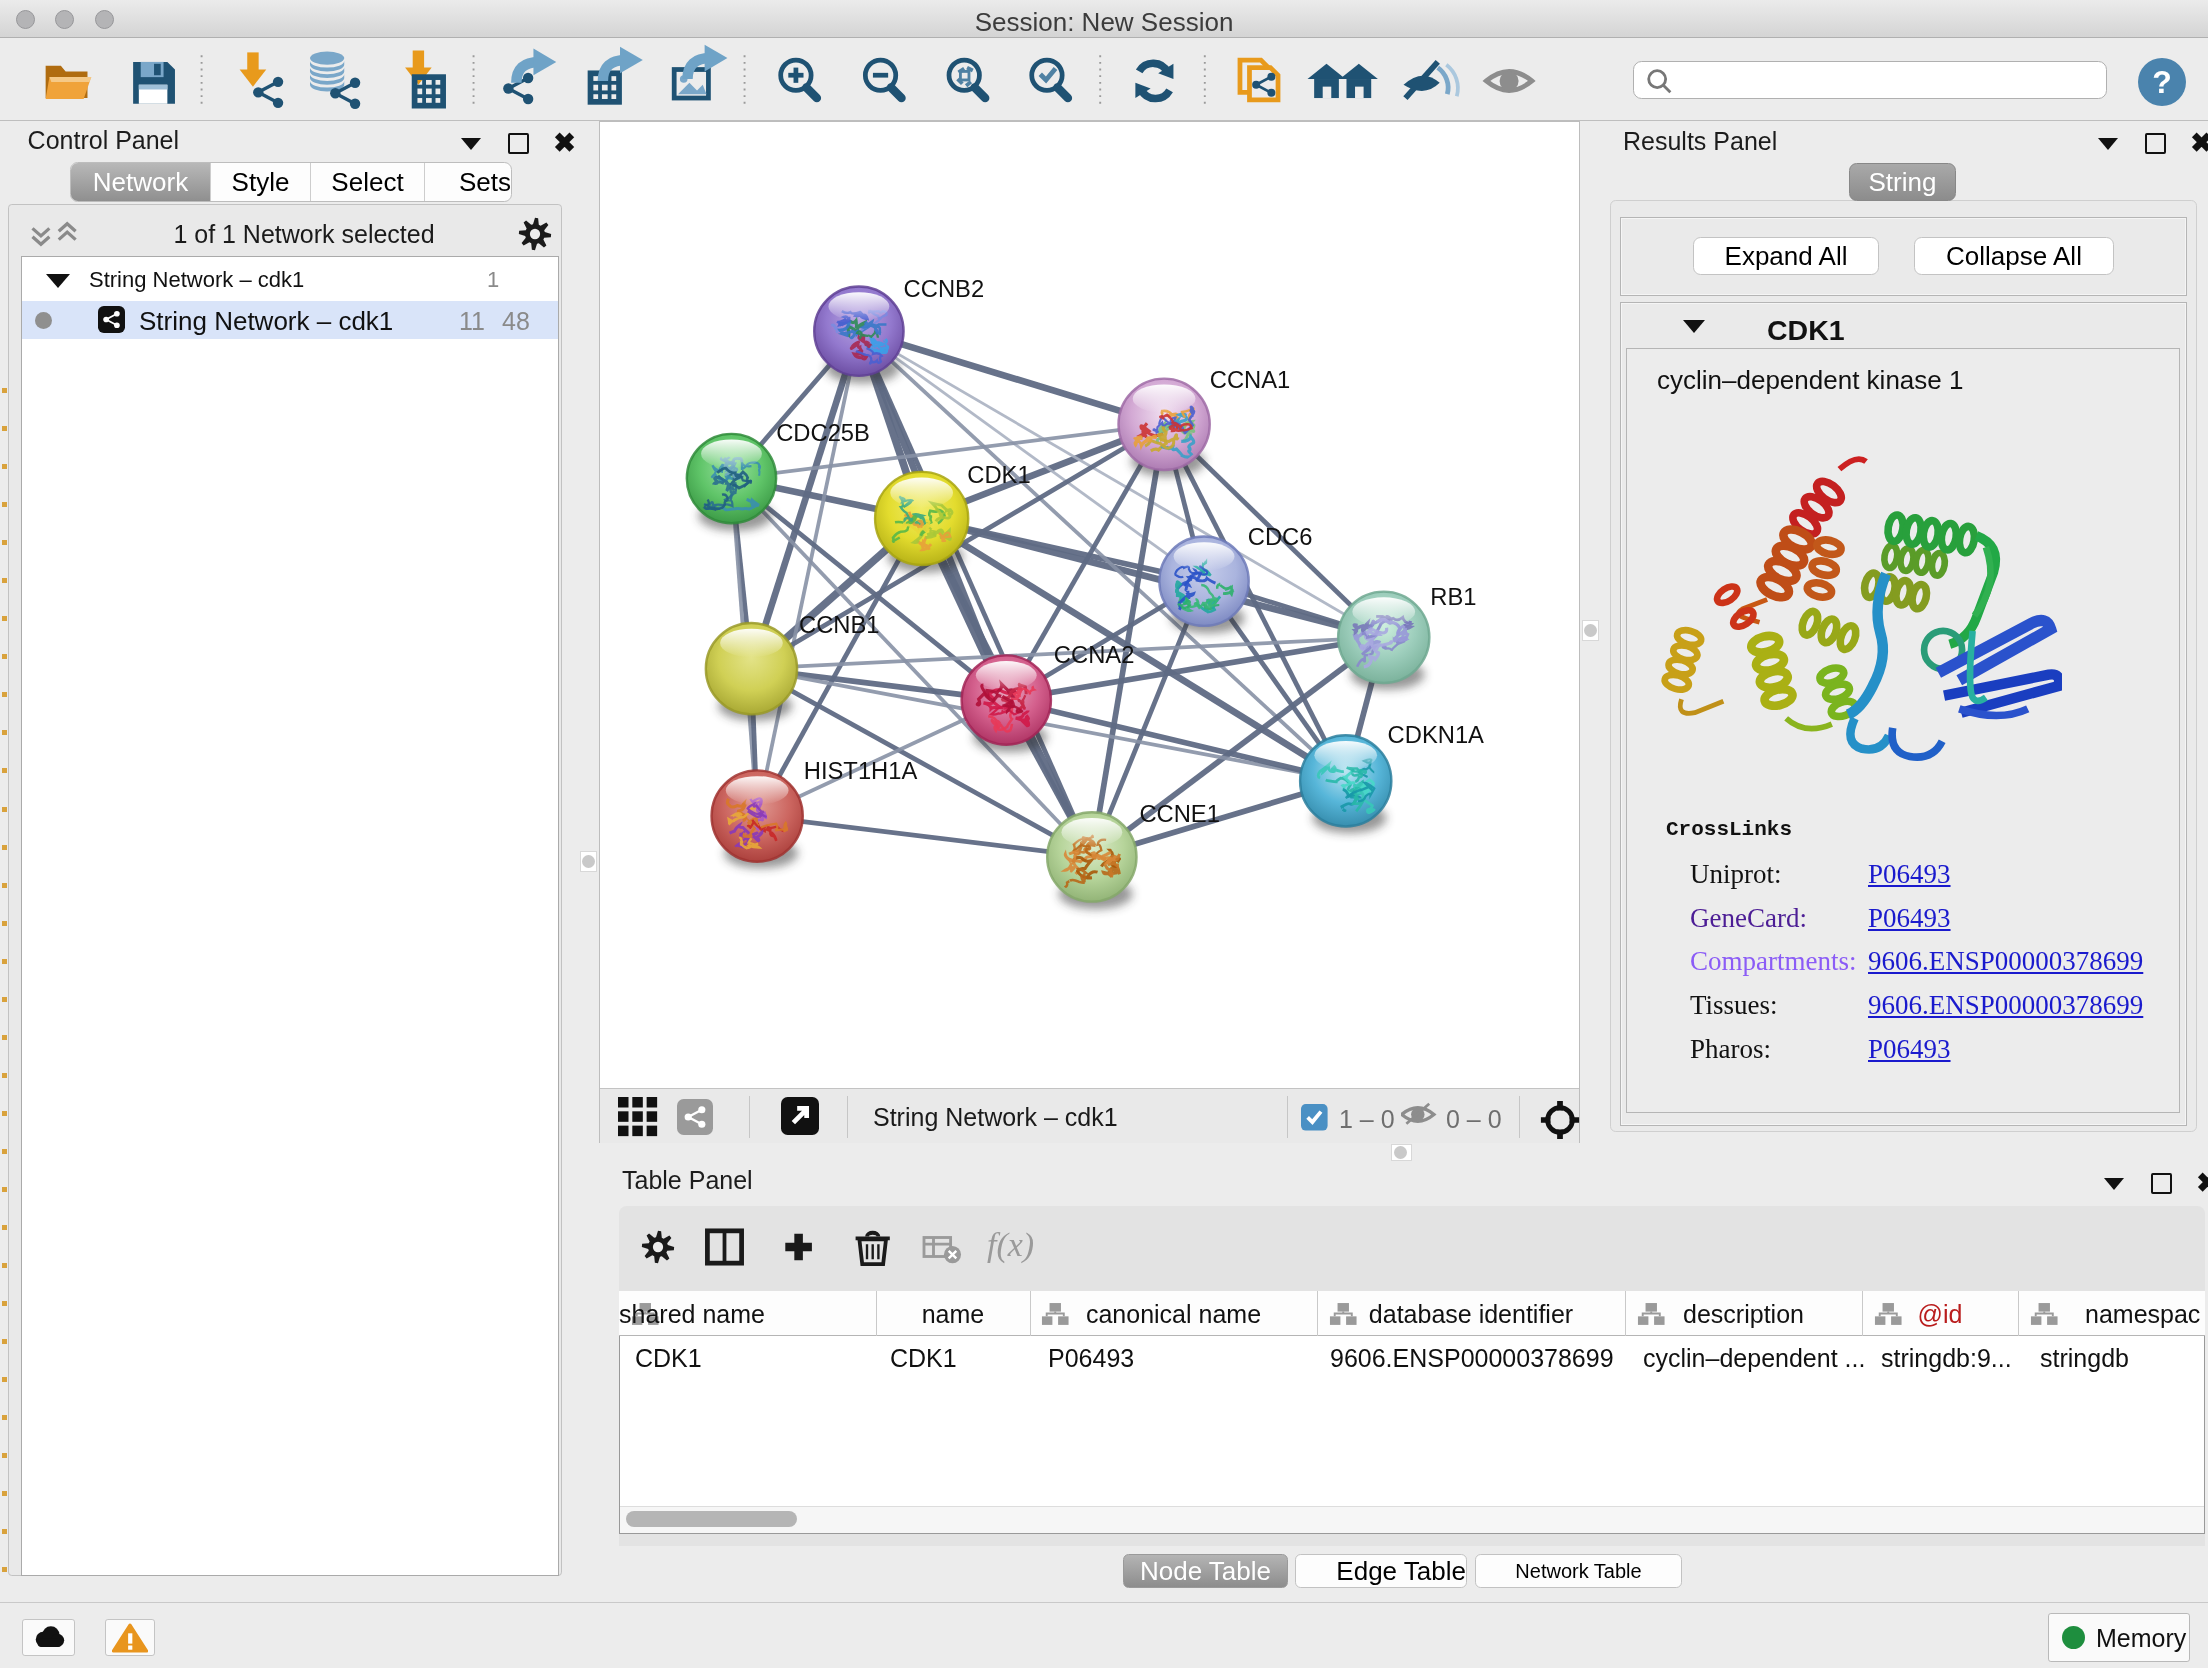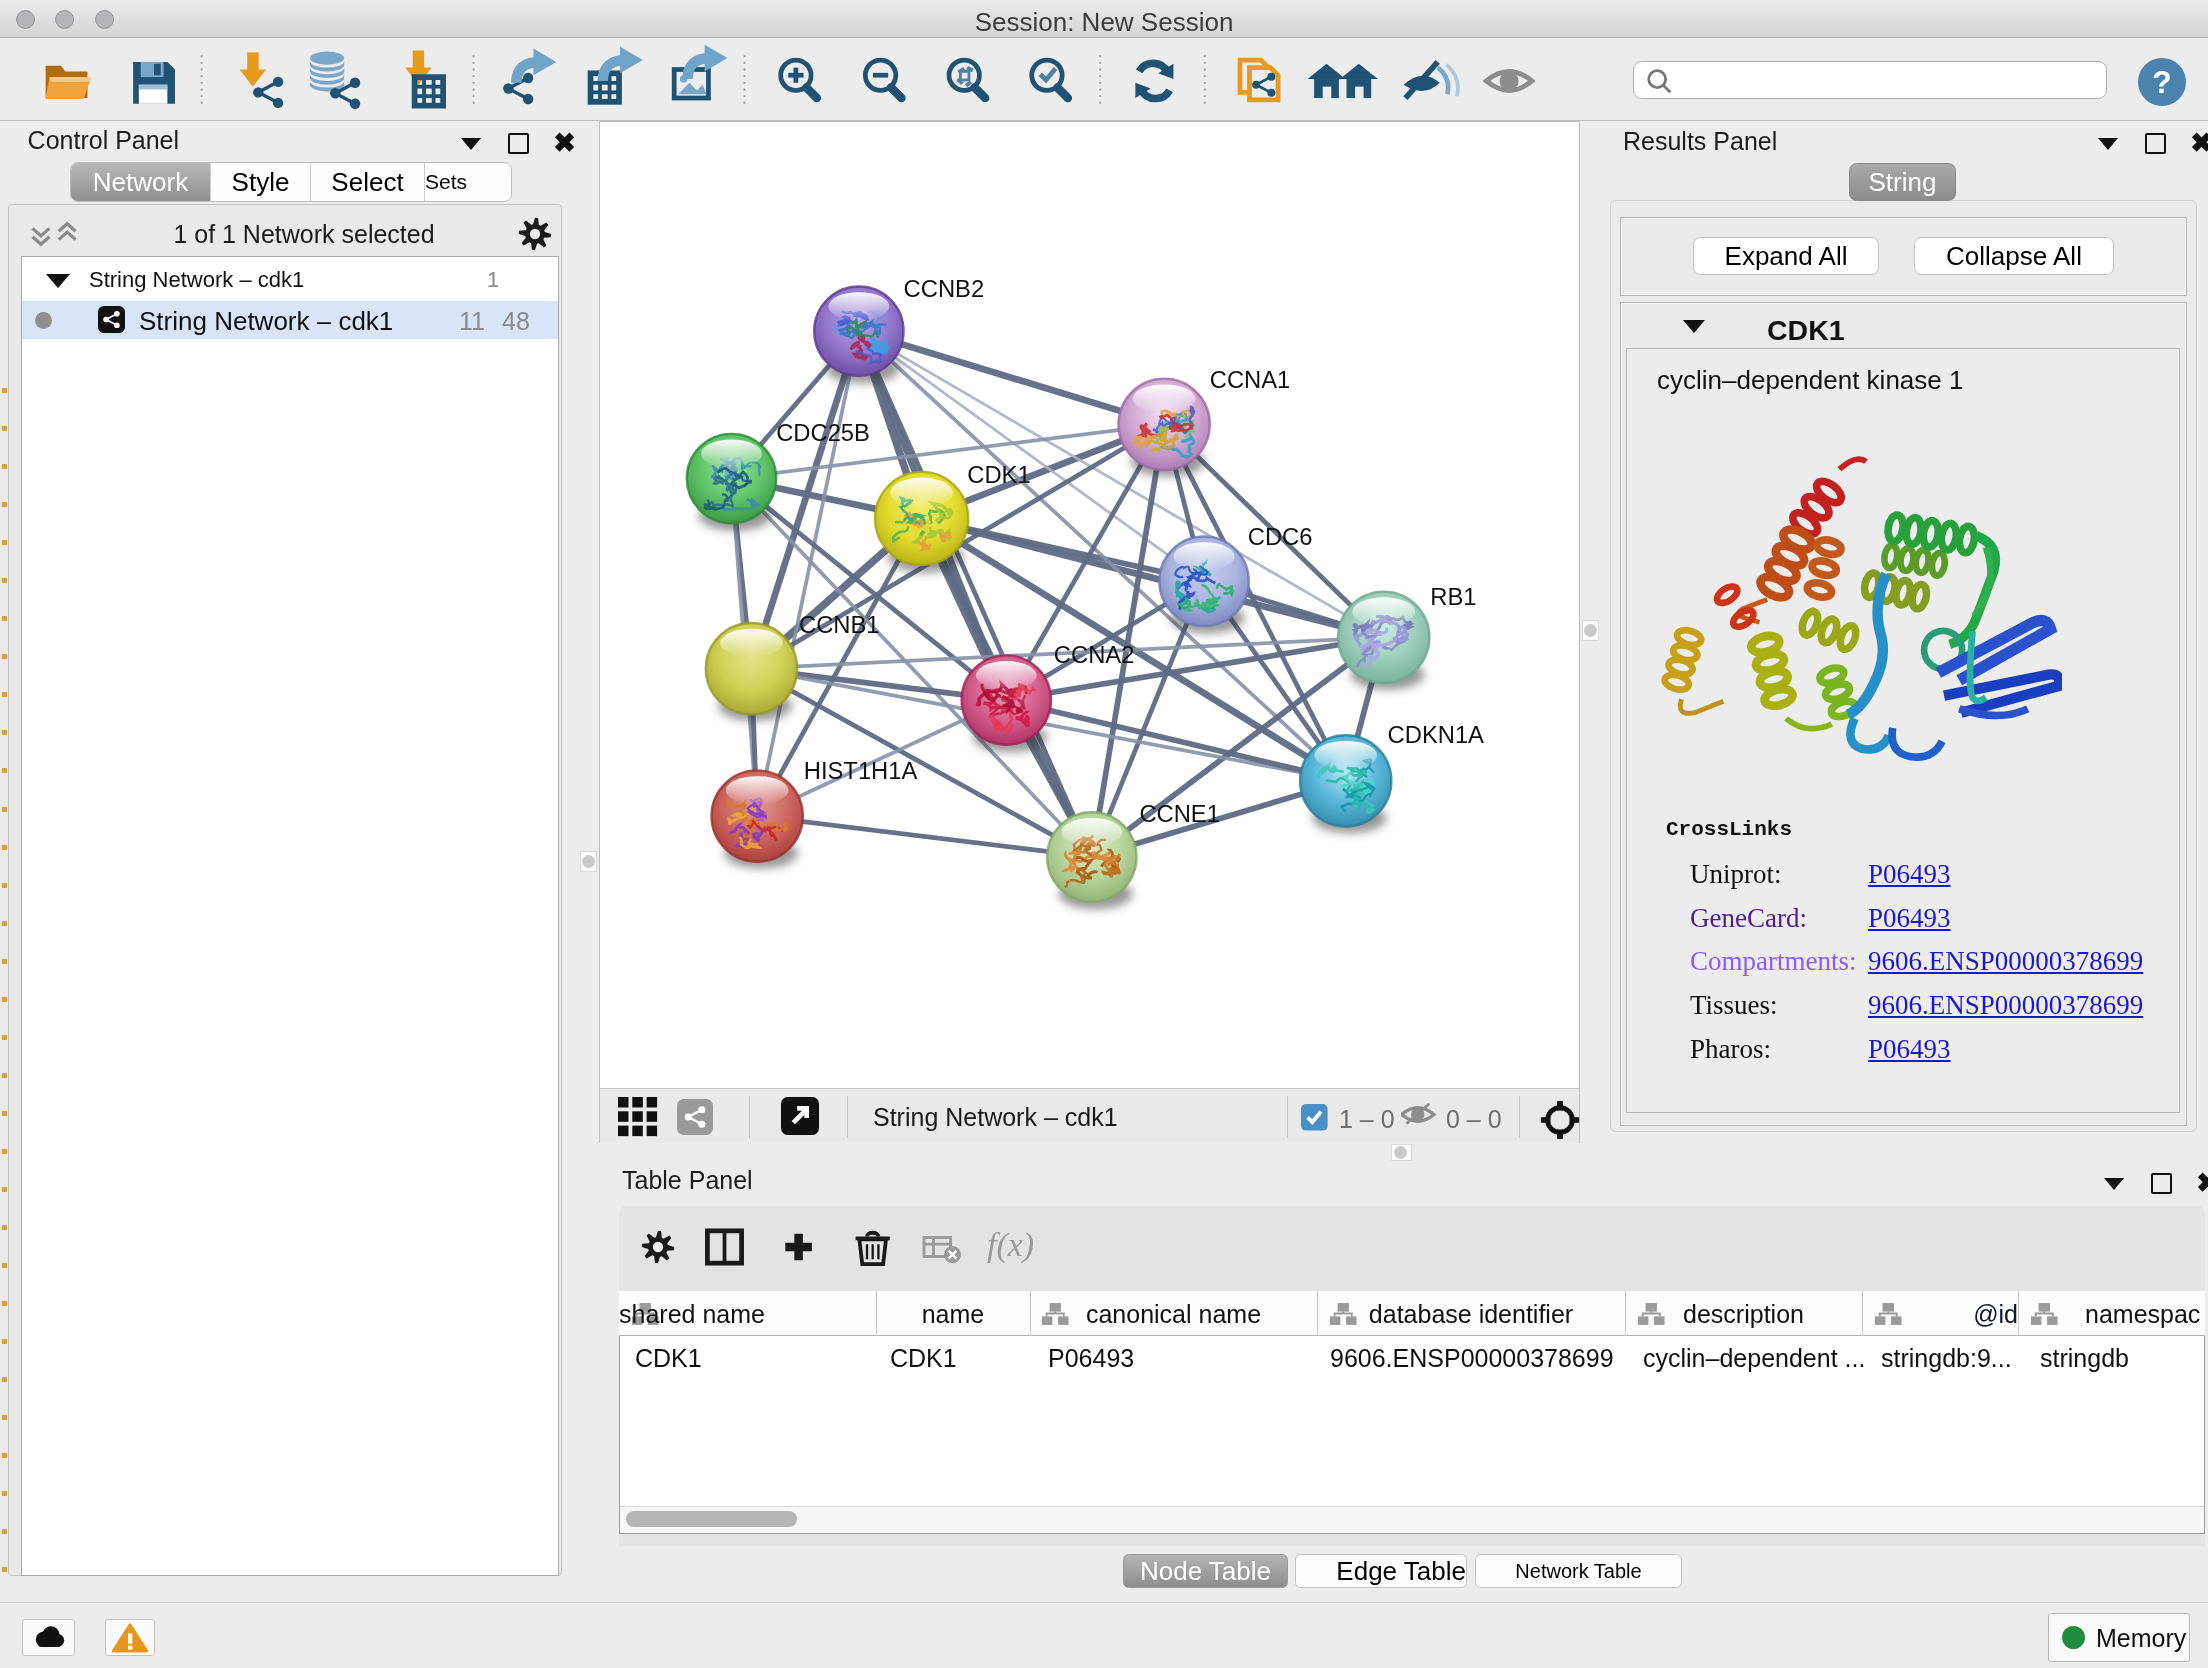--- a/index.html
+++ b/index.html
@@ -161,21 +161,21 @@
 <div class="abs panelhdr" style="left:27.6px;top:126px">Control Panel</div>
 <div class="winbtns" style="left:461px;top:133px">
     <div class="tri"></div>
     <div class="sq" style="margin-left:13.3px"></div>
     <div class="xx" style="margin-left:11.4px">✖</div>
   </div>
 <div class="abs" style="left:70px;top:162px;width:442px;height:40px;background:#fdfdfd;border:1px solid #bdbdbd;border-radius:7.6px;overflow:hidden;display:flex">
     <div style="width:139px;background:linear-gradient(#b8b8b8,#8f8f8f);color:#fff;font-size:26px;text-align:center;line-height:38px">Network</div>
     <div style="width:100px;border-left:1px solid #cdcdcd;font-size:26px;text-align:center;line-height:38px">Style</div>
     <div style="width:114px;border-left:1px solid #cdcdcd;font-size:26px;text-align:center;line-height:38px">Select</div>
-    <div style="flex:1;border-left:1px solid #cdcdcd;font-size:21px;text-align:left;line-height:38px">Sets</div>
+    <div style="flex:1;border-left:1px solid #cdcdcd;font-size:26px;text-align:right;line-height:38px">Sets</div>
   </div>
 <div class="abs" style="left:7.6px;top:204px;width:554px;height:1372px;border:1px solid #c2c2c2;border-radius:3.8px;background:#e9e9e9"></div>
 <svg class="abs" style="left:28.5px;top:219px" width="67" height="30" viewBox="0 0 70 32">
     <path d="M3 10 l9 8 l9 -8" stroke="#8a8a8a" stroke-width="3.5" fill="none"></path>
     <path d="M3 19 l9 8 l9 -8" stroke="#8a8a8a" stroke-width="3.5" fill="none"></path>
     <path d="M31 22 l9 -8 l9 8" stroke="#8a8a8a" stroke-width="3.5" fill="none"></path>
     <path d="M31 13 l9 -8 l9 8" stroke="#8a8a8a" stroke-width="3.5" fill="none"></path>
   </svg>
 <div class="abs" style="left:95px;top:220px;width:418px;text-align:center;font-size:25px;color:#1a1a1a">1 of 1 Network selected</div>
 <svg class="abs" style="left:516px;top:215px" width="38" height="38" viewBox="0 0 40 40">
@@ -720,21 +720,21 @@
     <path d="M15 11 V13 M6 16 V13 H24 V16" stroke="#9a9a9a" stroke-width="2" fill="none"></path>
   </svg>
 <div class="abs" style="left:1625px;top:1300px;width:237px;text-align:center;font-size:25px;color:#111;overflow:hidden;white-space:nowrap">description</div>
 <div class="abs" style="left:1862px;top:1291px;width:1px;height:45px;background:#c9c9c9"></div>
 <svg class="abs" style="left:1874px;top:1301px" width="28.5" height="25" viewBox="0 0 30 26">
     <rect x="9" y="2" width="12" height="9" fill="#9a9a9a"></rect>
     <rect x="1" y="16" width="11" height="9" fill="#9a9a9a"></rect>
     <rect x="18" y="16" width="11" height="9" fill="#9a9a9a"></rect>
     <path d="M15 11 V13 M6 16 V13 H24 V16" stroke="#9a9a9a" stroke-width="2" fill="none"></path>
   </svg>
-<div class="abs" style="left:1862px;top:1300px;width:156px;text-align:right;font-size:25px;color:#0f172a;overflow:hidden;white-space:nowrap">@id</div>
+<div class="abs" style="left:1862px;top:1300px;width:156px;text-align:center;font-size:25px;color:#b91c1c;overflow:hidden;white-space:nowrap">@id</div>
 <div class="abs" style="left:2018px;top:1291px;width:1px;height:45px;background:#c9c9c9"></div>
 <svg class="abs" style="left:2030px;top:1301px" width="28.5" height="25" viewBox="0 0 30 26">
     <rect x="9" y="2" width="12" height="9" fill="#9a9a9a"></rect>
     <rect x="1" y="16" width="11" height="9" fill="#9a9a9a"></rect>
     <rect x="18" y="16" width="11" height="9" fill="#9a9a9a"></rect>
     <path d="M15 11 V13 M6 16 V13 H24 V16" stroke="#9a9a9a" stroke-width="2" fill="none"></path>
   </svg>
 <div class="abs" style="left:2085px;top:1300px;font-size:25px;color:#111;white-space:nowrap">namespac</div>
 <div class="abs" style="left:635px;top:1344px;font-size:25px;color:#111">CDK1</div>
 <div class="abs" style="left:890px;top:1344px;font-size:25px;color:#111">CDK1</div>

